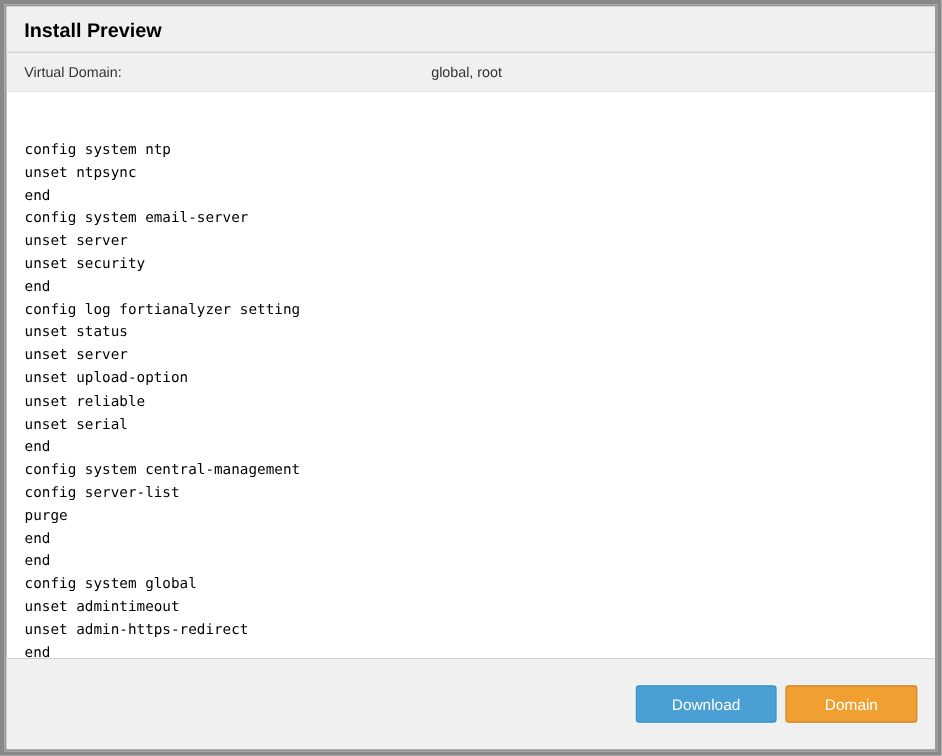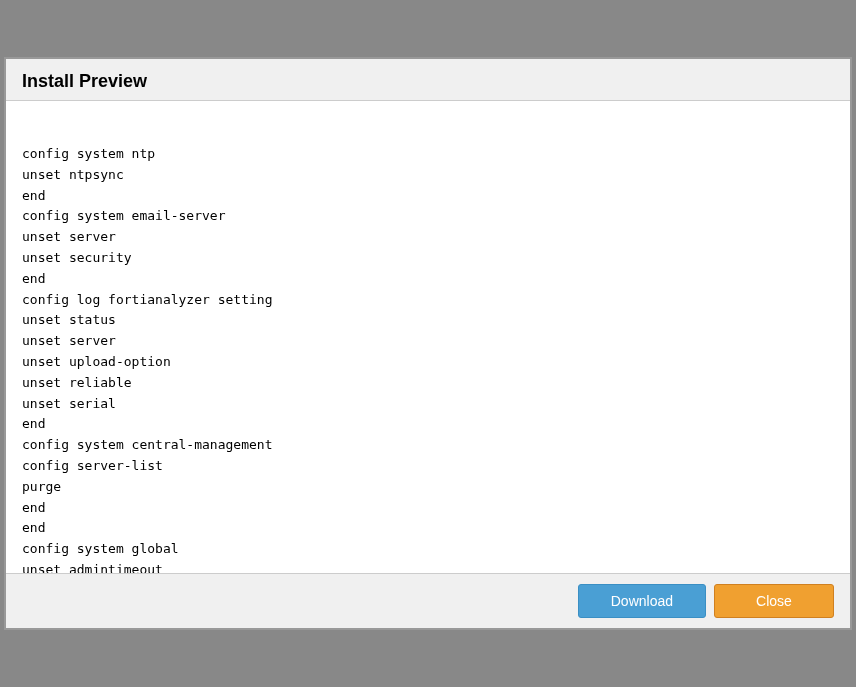--- a/index.html
+++ b/index.html
@@ -14,21 +14,21 @@
       background: #888;
       display: flex;
       align-items: center;
       justify-content: center;
       font-family: Arial, sans-serif;
       font-size: 13px;
     }
 
     .dialog {
       width: 848px;
-      height: 573px;
+      height: 679px;
       background: #f0f0f0;
       border: 2px solid #999;
       display: flex;
       flex-direction: column;
       position: relative;
     }
 
     .dialog-header {
       background: #f0f0f0;
       padding: 12px 16px 8px 16px;
@@ -94,21 +94,21 @@
     .config-text {
       font-family: monospace;
       font-size: 13px;
       color: #000;
       line-height: 1.6;
       white-space: pre;
       margin-top: 35px;
     }
 
     .dialog-footer {
-      padding: 10px 16px;
+      padding: 24px 16px;
       background: #f0f0f0;
       border-top: 1px solid #ccc;
       display: flex;
       justify-content: flex-end;
       gap: 8px;
       align-items: center;
     }
 
     .btn-download {
       background: #4a9fd4;
@@ -134,20 +134,24 @@
   </style>
 </head>
 <body>
 
 <div class="dialog">
   <div class="dialog-header">
     <span class="dialog-title">Install Preview</span>
   </div>
 
   <div class="dialog-body">
+    <div class="virtual-domain-row">
+      <span class="virtual-domain-label">Virtual Domain:</span>
+      <span class="virtual-domain-value">global, root</span>
+    </div>
 
     <div class="content-area">
       <pre class="config-text">config system ntp
 unset ntpsync
 end
 config system email-server
 unset server
 unset security
 end
 config log fortianalyzer setting
@@ -169,15 +173,15 @@
 config system dns
 set primary 192.168.1.111
 set secondary 192.168.1.112
 end
 config system snmp sysinfo</pre>
     </div>
   </div>
 
   <div class="dialog-footer">
     <button class="btn-download">Download</button>
-    <button class="btn-close">Close</button>
+    <button class="btn-close">Domain</button>
   </div>
 </div>
 
 </body></html>

